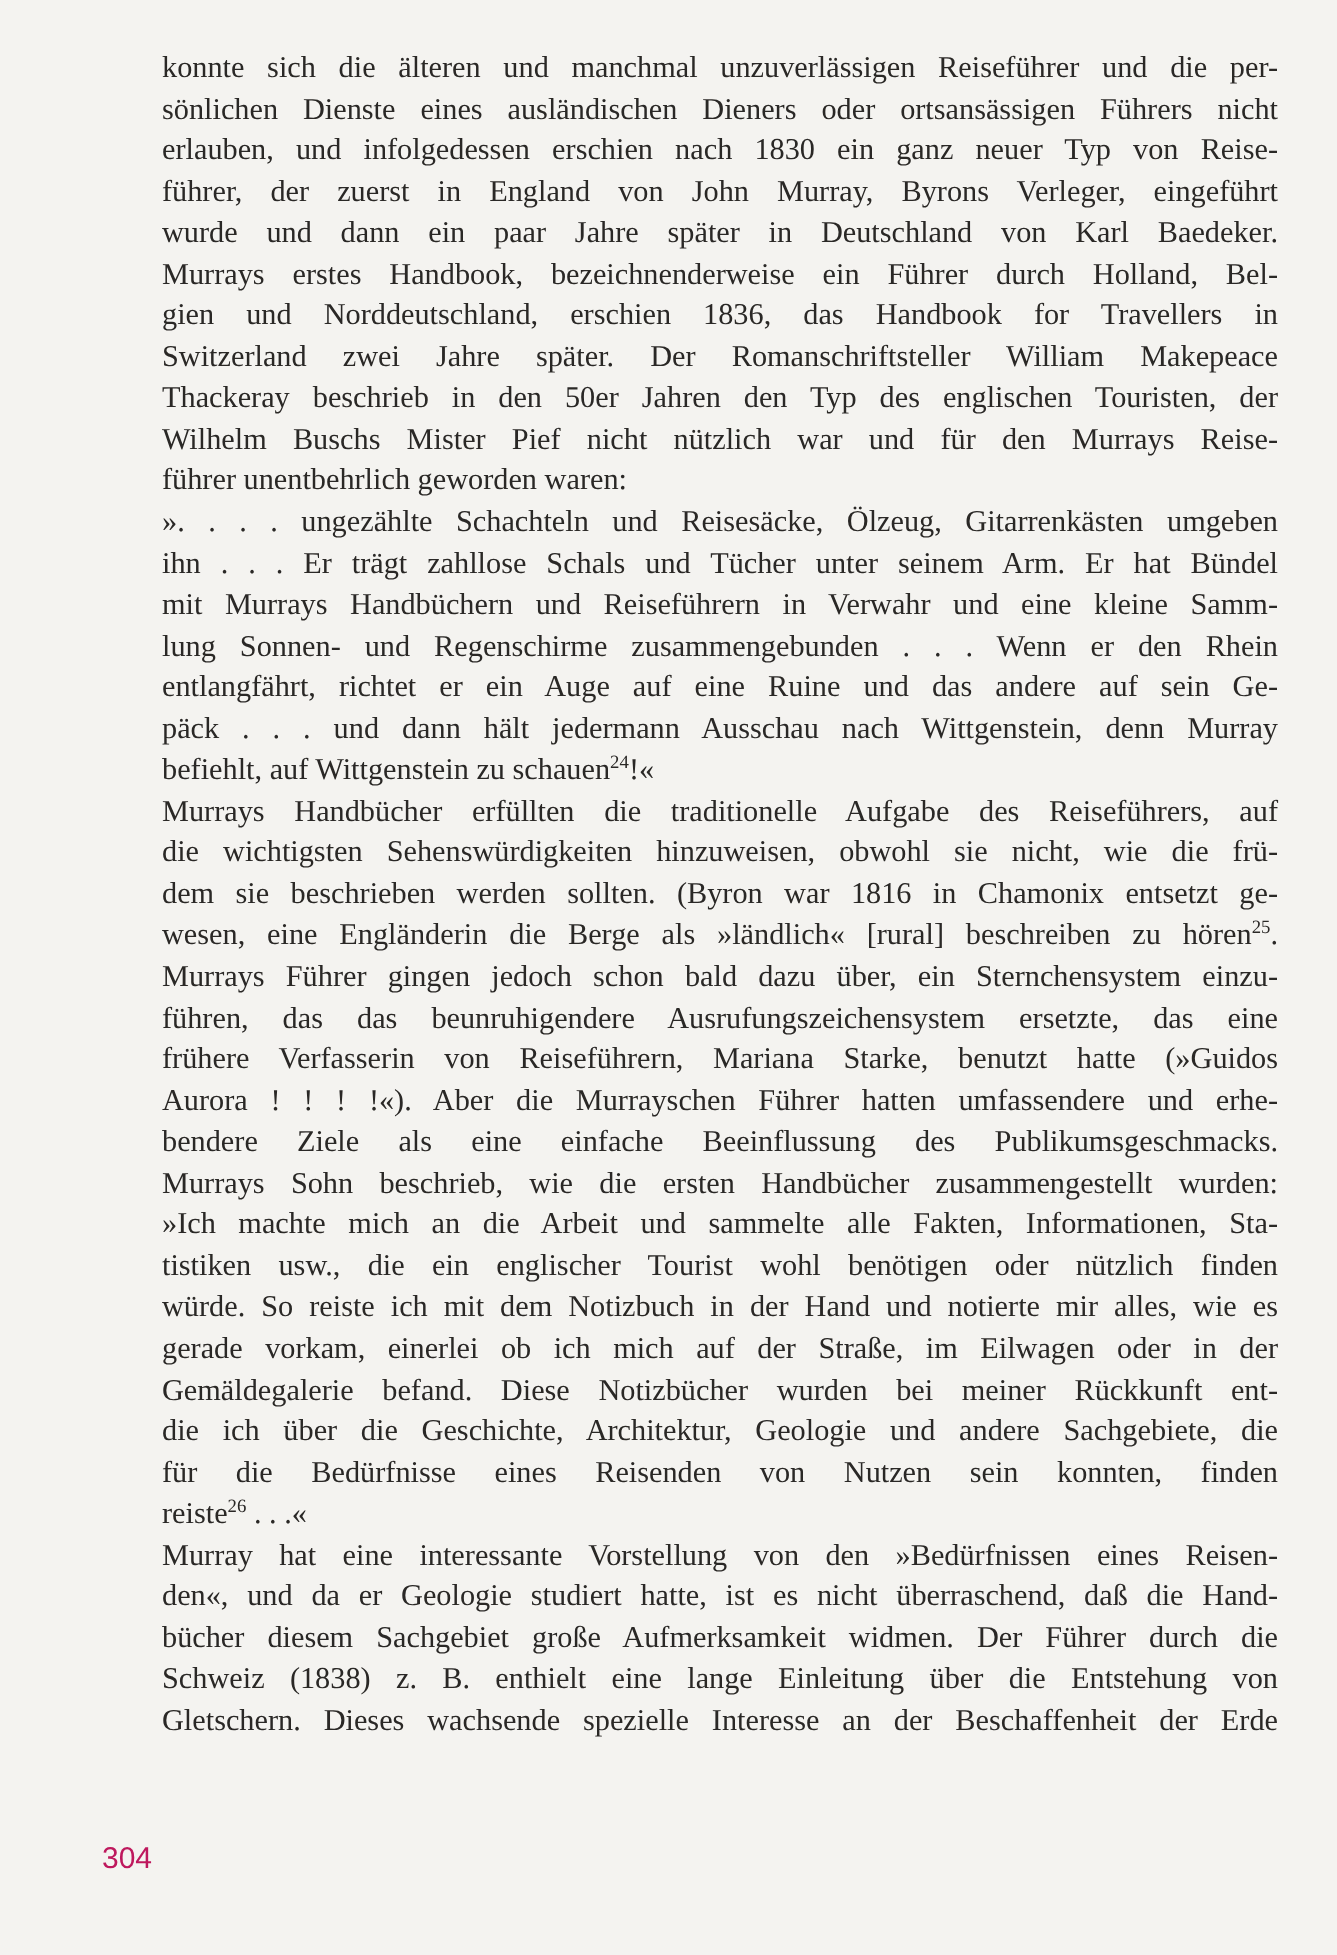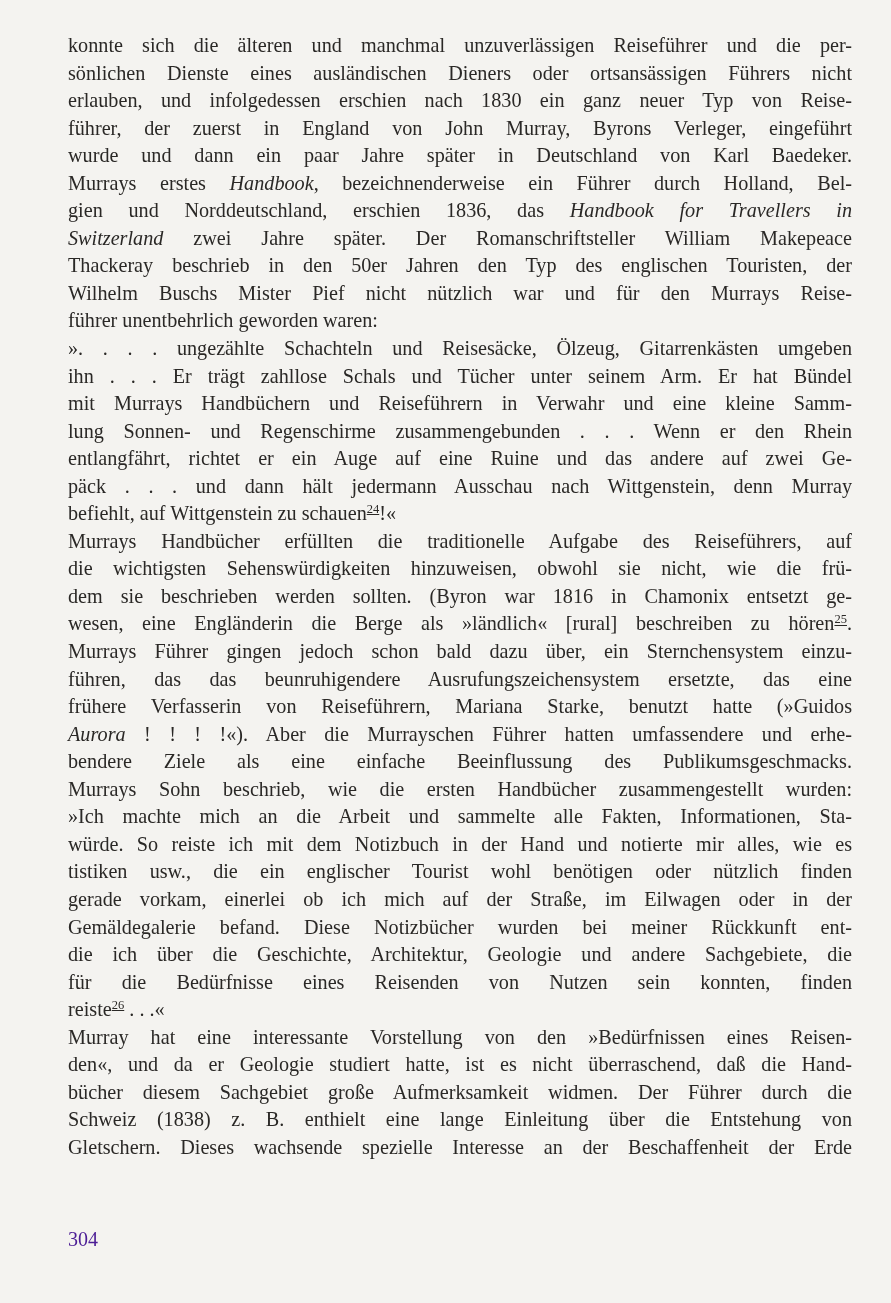--- a/index.html
+++ b/index.html
@@ -17,30 +17,31 @@
     font-size: 20.2px;
     line-height: 27.55px;
     color: #2a2826;
   }
   .line {
     display: block;
     white-space: nowrap;
     height: 27.55px;
     text-align: justify;
     text-align-last: justify;
+    margin-left: 40px;
   }
   .line.last { text-align-last: left; }
-  .line span.i { font-style: italic; }
-  sup { font-size: 0.62em; line-height: 0; vertical-align: 0.55em; text-decoration: underline; }
+  .line span.i { }
+  sup { font-size: 0.62em; line-height: 0; vertical-align: 0.55em; }
   .folio {
     position: absolute;
     left: 68px; top: 1228px;
-    font-family: Liberation Serif, serif;
+    font-family: Liberation Sans, sans-serif;
     font-size: 20px;
-    color: #4c1d95;
+    color: #be185d;
   }
 </style>
 </head>
 <body>
 
 <div class="page" id="body-text">
     <div class="line"><span>konnte sich die älteren und manchmal unzuverlässigen Reiseführer und die per-</span></div>
     <div class="line"><span>sönlichen Dienste eines ausländischen Dieners oder ortsansässigen Führers nicht</span></div>
     <div class="line"><span>erlauben, und infolgedessen erschien nach 1830 ein ganz neuer Typ von Reise-</span></div>
     <div class="line"><span>führer, der zuerst in England von John Murray, Byrons Verleger, eingeführt</span></div>
@@ -48,36 +49,36 @@
     <div class="line"><span>Murrays erstes </span><span class="i">Handbook</span><span>, bezeichnenderweise ein Führer durch Holland, Bel-</span></div>
     <div class="line"><span>gien und Norddeutschland, erschien 1836, das </span><span class="i">Handbook for Travellers in</span></div>
     <div class="line"><span class="i">Switzerland</span><span> zwei Jahre später. Der Romanschriftsteller William Makepeace</span></div>
     <div class="line"><span>Thackeray beschrieb in den 50er Jahren den Typ des englischen Touristen, der</span></div>
     <div class="line"><span>Wilhelm Buschs Mister Pief nicht nützlich war und für den Murrays Reise-</span></div>
     <div class="line last"><span>führer unentbehrlich geworden waren:</span></div>
     <div class="line"><span>». . . . ungezählte Schachteln und Reisesäcke, Ölzeug, Gitarrenkästen umgeben</span></div>
     <div class="line"><span>ihn . . . Er trägt zahllose Schals und Tücher unter seinem Arm. Er hat Bündel</span></div>
     <div class="line"><span>mit Murrays Handbüchern und Reiseführern in Verwahr und eine kleine Samm-</span></div>
     <div class="line"><span>lung Sonnen- und Regenschirme zusammengebunden . . . Wenn er den Rhein</span></div>
-    <div class="line"><span>entlangfährt, richtet er ein Auge auf eine Ruine und das andere auf zwei Ge-</span></div>
+    <div class="line"><span>entlangfährt, richtet er ein Auge auf eine Ruine und das andere auf sein Ge-</span></div>
     <div class="line"><span>päck . . . und dann hält jedermann Ausschau nach Wittgenstein, denn Murray</span></div>
     <div class="line last"><span>befiehlt, auf Wittgenstein zu schauen</span><sup>24</sup><span>!«</span></div>
     <div class="line"><span>Murrays Handbücher erfüllten die traditionelle Aufgabe des Reiseführers, auf</span></div>
     <div class="line"><span>die wichtigsten Sehenswürdigkeiten hinzuweisen, obwohl sie nicht, wie die frü-</span></div>
     <div class="line"><span>dem sie beschrieben werden sollten. (Byron war 1816 in Chamonix entsetzt ge-</span></div>
     <div class="line"><span>wesen, eine Engländerin die Berge als »ländlich« [rural] beschreiben zu hören</span><sup>25</sup><span>.</span></div>
     <div class="line"><span>Murrays Führer gingen jedoch schon bald dazu über, ein Sternchensystem einzu-</span></div>
     <div class="line"><span>führen, das das beunruhigendere Ausrufungszeichensystem ersetzte, das eine</span></div>
     <div class="line"><span>frühere Verfasserin von Reiseführern, Mariana Starke, benutzt hatte (»Guidos</span></div>
     <div class="line"><span class="i">Aurora</span><span> ! ! ! !«). Aber die Murrayschen Führer hatten umfassendere und erhe-</span></div>
     <div class="line"><span>bendere Ziele als eine einfache Beeinflussung des Publikumsgeschmacks.</span></div>
     <div class="line"><span>Murrays Sohn beschrieb, wie die ersten Handbücher zusammengestellt wurden:</span></div>
     <div class="line"><span>»Ich machte mich an die Arbeit und sammelte alle Fakten, Informationen, Sta-</span></div>
+    <div class="line"><span>tistiken usw., die ein englischer Tourist wohl benötigen oder nützlich finden</span></div>
     <div class="line"><span>würde. So reiste ich mit dem Notizbuch in der Hand und notierte mir alles, wie es</span></div>
-    <div class="line"><span>tistiken usw., die ein englischer Tourist wohl benötigen oder nützlich finden</span></div>
     <div class="line"><span>gerade vorkam, einerlei ob ich mich auf der Straße, im Eilwagen oder in der</span></div>
     <div class="line"><span>Gemäldegalerie befand. Diese Notizbücher wurden bei meiner Rückkunft ent-</span></div>
     <div class="line"><span>die ich über die Geschichte, Architektur, Geologie und andere Sachgebiete, die</span></div>
     <div class="line"><span>für die Bedürfnisse eines Reisenden von Nutzen sein konnten, finden</span></div>
     <div class="line last"><span>reiste</span><sup>26</sup><span> . . .«</span></div>
     <div class="line"><span>Murray hat eine interessante Vorstellung von den »Bedürfnissen eines Reisen-</span></div>
     <div class="line"><span>den«, und da er Geologie studiert hatte, ist es nicht überraschend, daß die Hand-</span></div>
     <div class="line"><span>bücher diesem Sachgebiet große Aufmerksamkeit widmen. Der Führer durch die</span></div>
     <div class="line"><span>Schweiz (1838) z. B. enthielt eine lange Einleitung über die Entstehung von</span></div>
     <div class="line"><span>Gletschern. Dieses wachsende spezielle Interesse an der Beschaffenheit der Erde</span></div>

